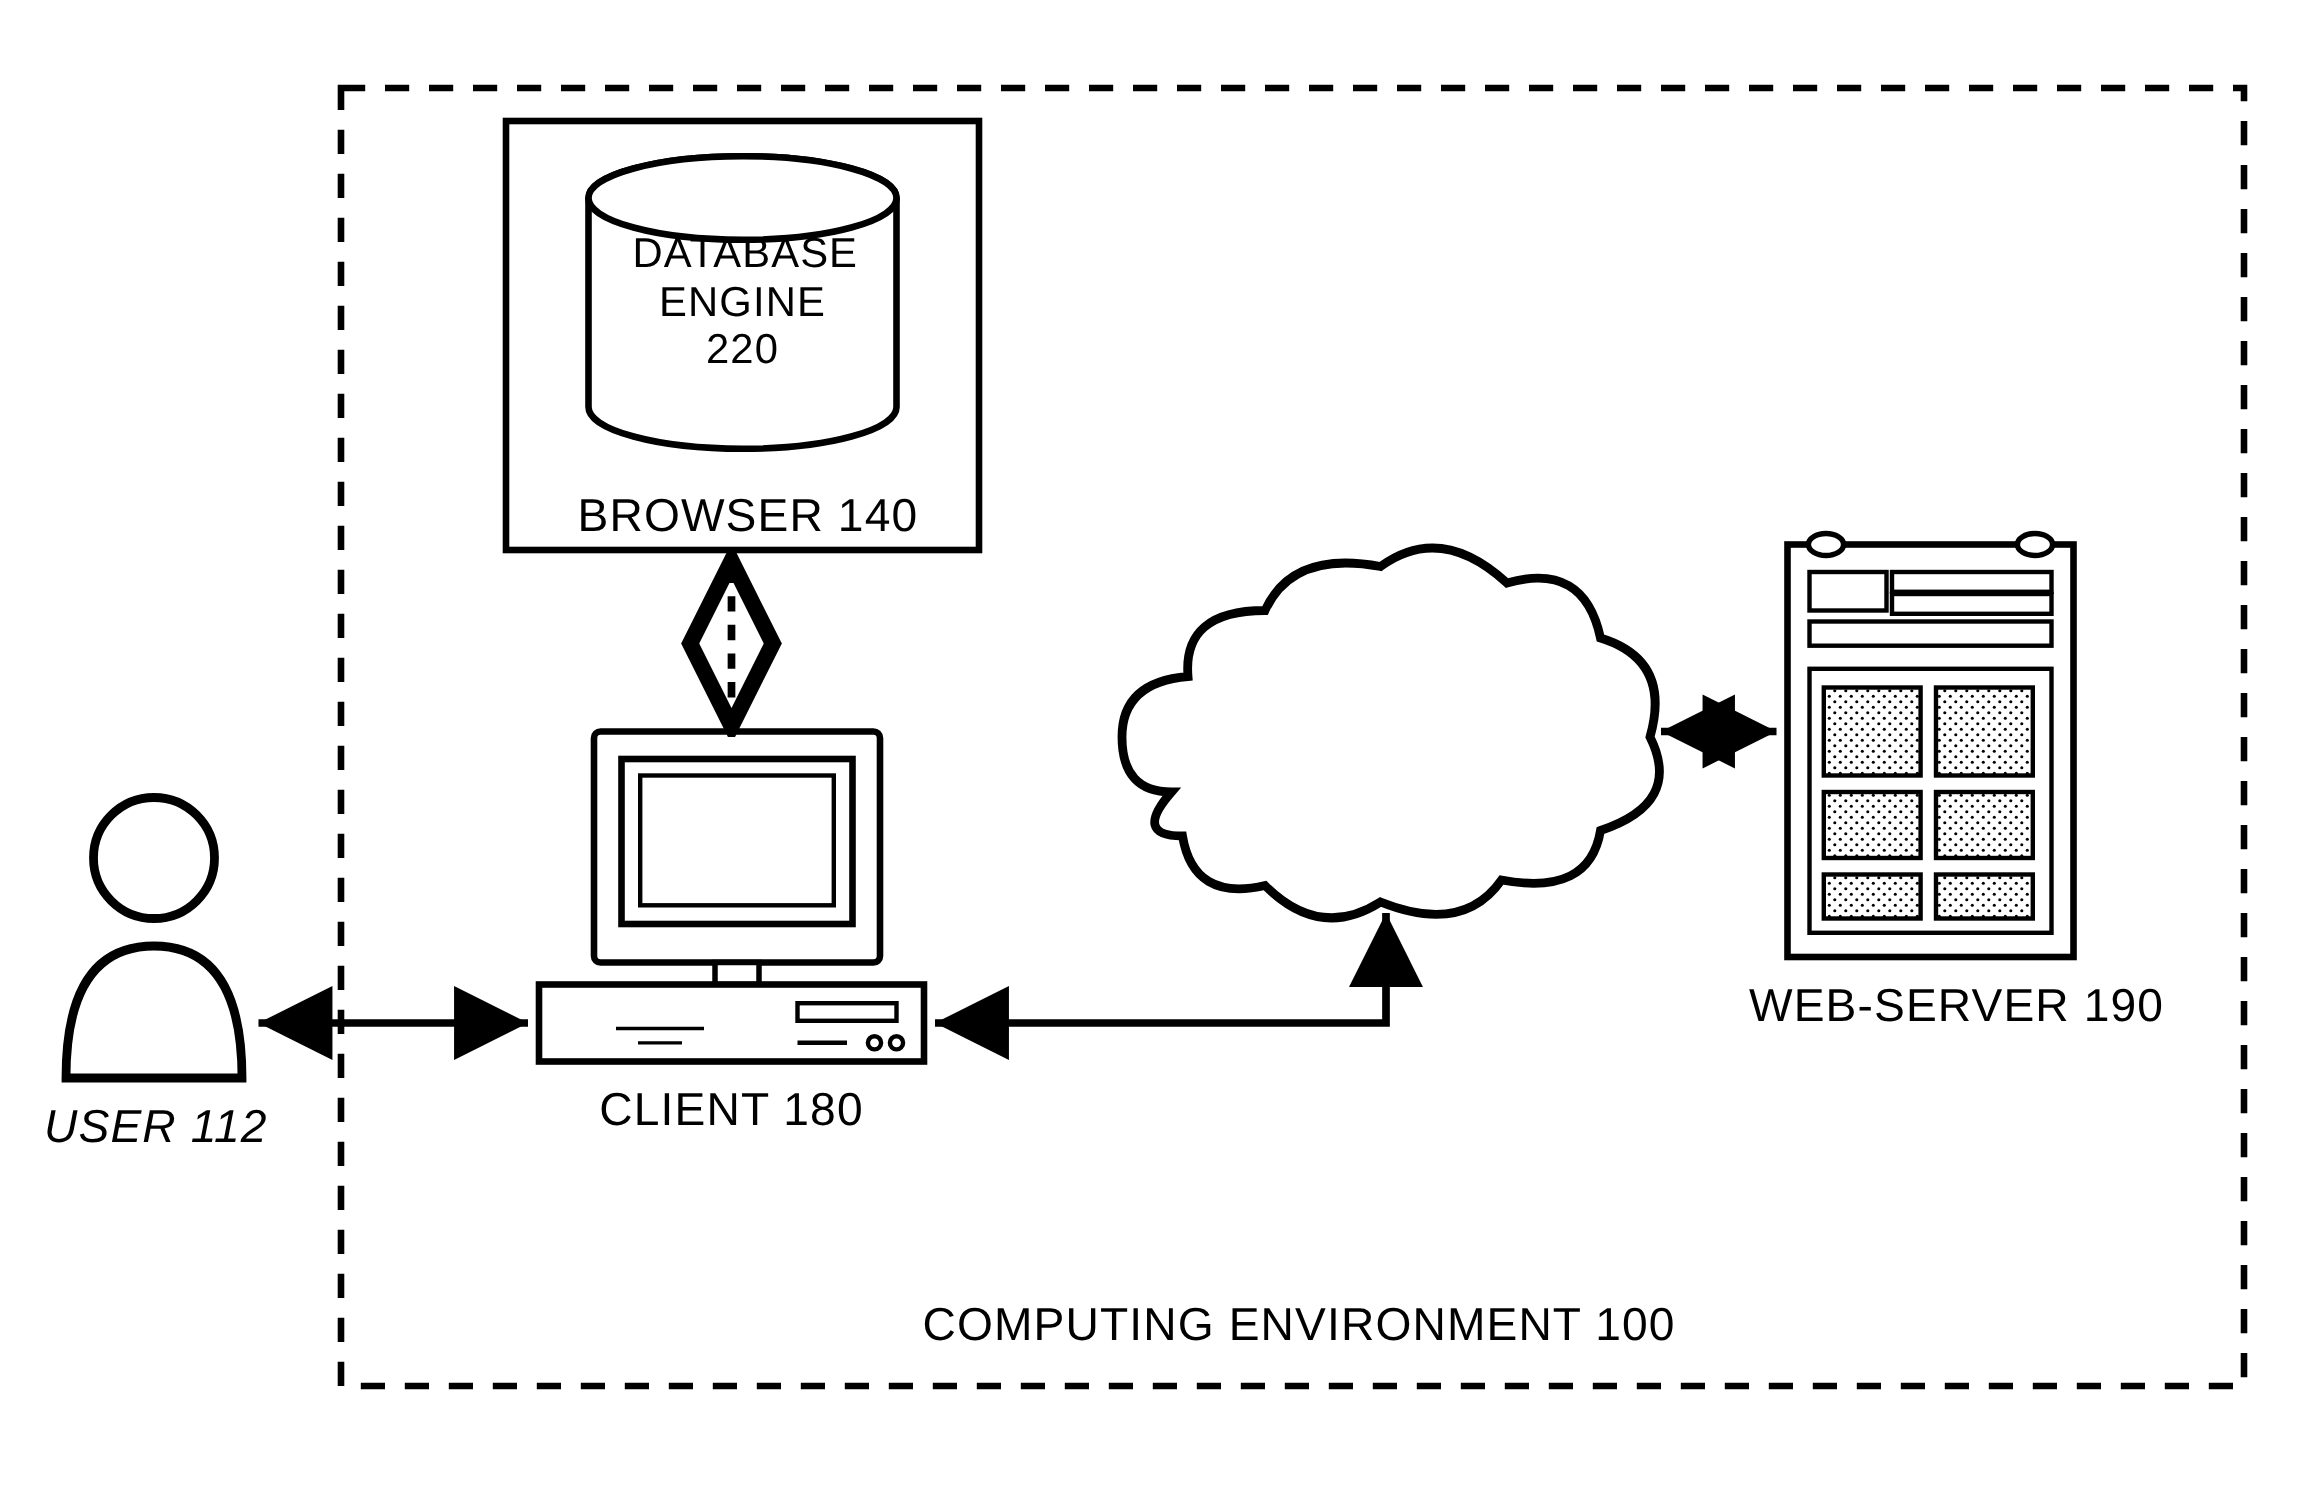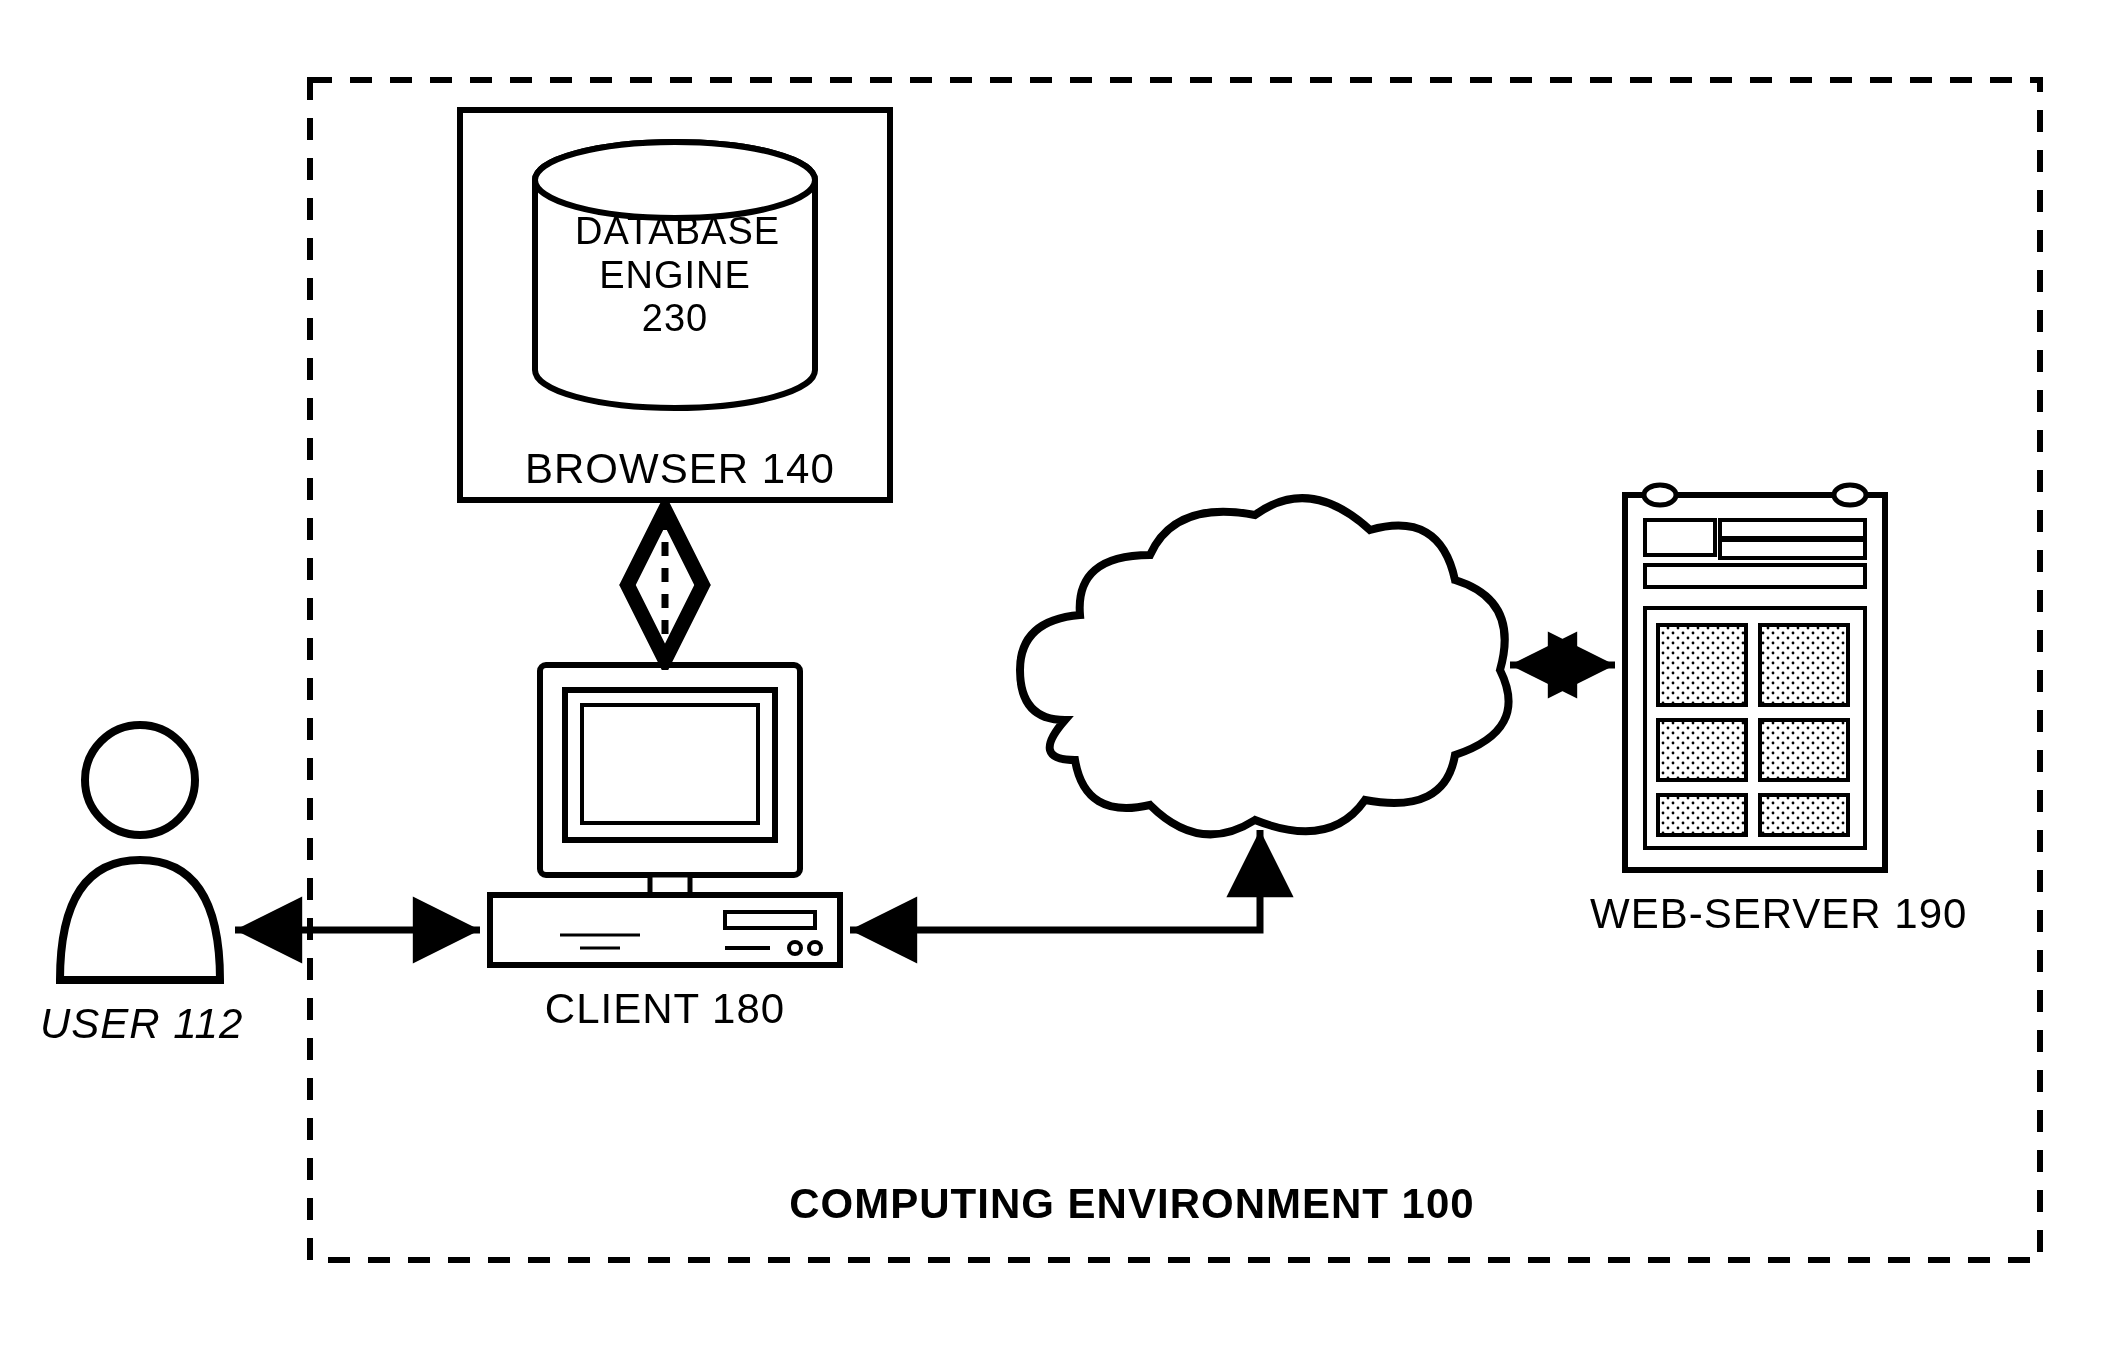--- a/index.html
+++ b/index.html
@@ -143,26 +143,26 @@
 
   <line x1="665" y1="660" x2="665" y2="510" stroke="#000" stroke-width="7" stroke-dasharray="14 12" marker-start="url(#arrow-start-open)" marker-end="url(#arrow-end-open)"></line>
 
   <path d="M850,930 L1260,930 L1260,830" fill="none" stroke="#000" stroke-width="7" marker-start="url(#arrow-start)" marker-end="url(#arrow-end)"></path>
 
   <line x1="1510" y1="665" x2="1615" y2="665" stroke="#000" stroke-width="7" marker-start="url(#arrow-start)" marker-end="url(#arrow-end)"></line>
 </svg>
 
 <div class="lbl db" style="left:575px; top:210px; width:200px;">DATABASE
 ENGINE
-230</div>
+220</div>
 
 <div class="lbl" style="left:525px; top:445px; width:300px;">BROWSER 140</div>
 
 <div class="lbl" style="left:40px; top:1000px; width:200px;font-style:italic;">USER 112</div>
 
 <div class="lbl" style="left:540px; top:985px; width:250px;">CLIENT 180</div>
 
 
 <div class="lbl" style="left:1590px; top:890px; width:330px;">WEB-SERVER 190</div>
 
-<div class="lbl" style="left:782px; top:1180px; width:700px;font-weight:bold;">COMPUTING ENVIRONMENT 100</div>
+<div class="lbl" style="left:831px; top:1180px; width:700px;">COMPUTING ENVIRONMENT 100</div>
 
 </div>
 
 </body></html>

